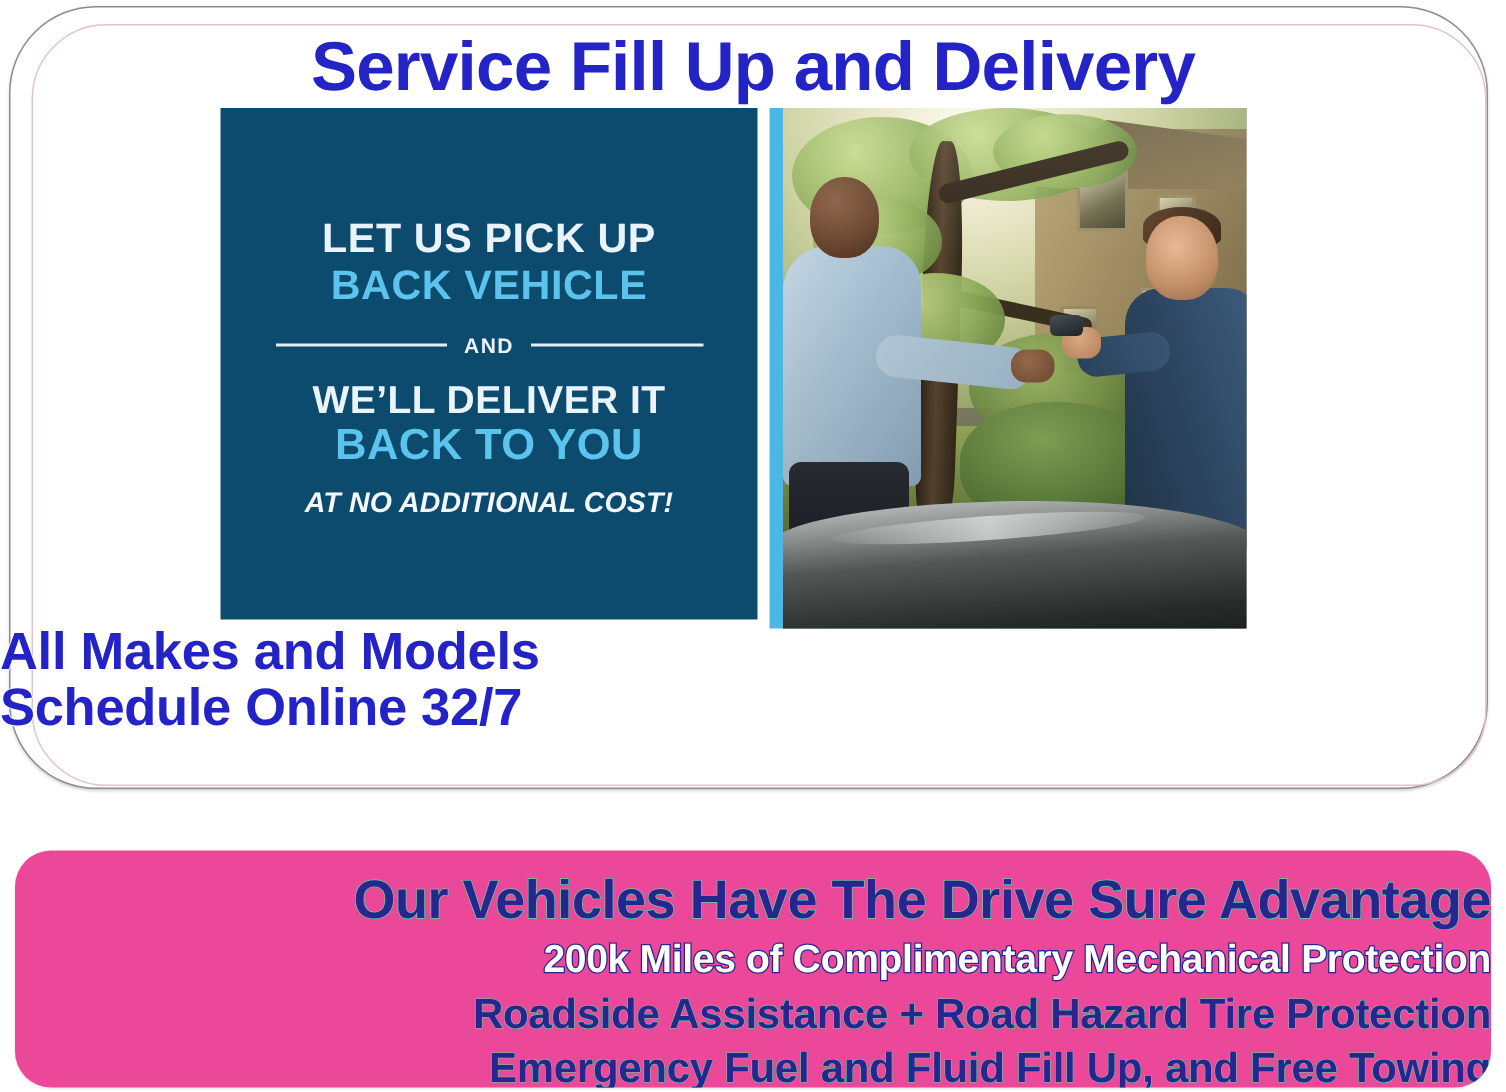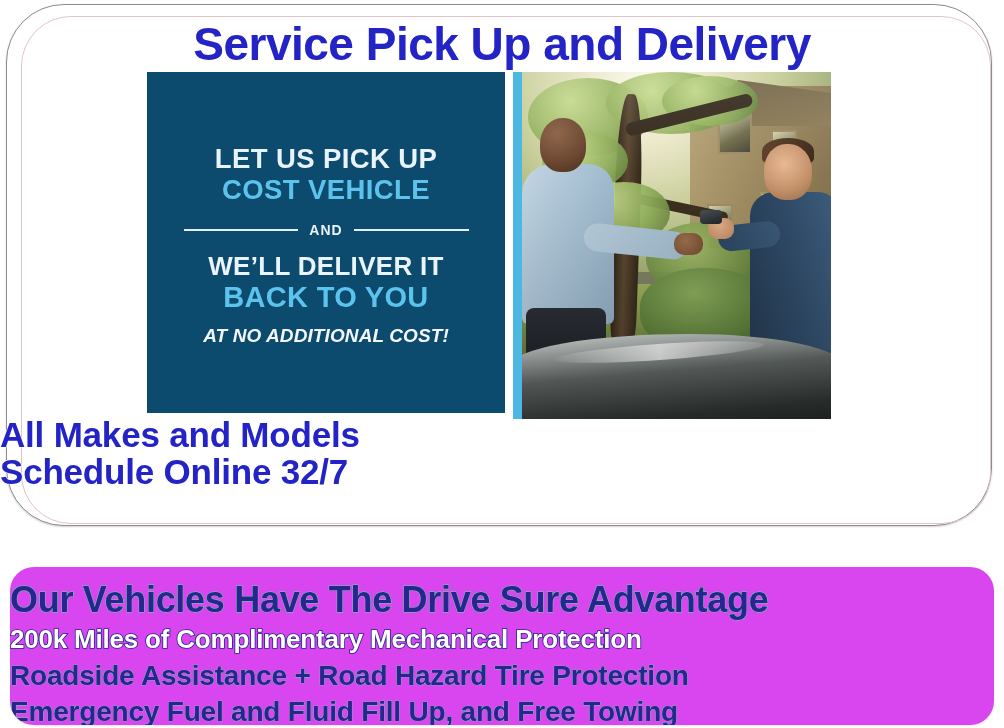--- a/index.html
+++ b/index.html
@@ -332,24 +332,24 @@
     white-space: nowrap;
   }
 
   
   .green-panel {
     position: absolute;
     left: 10px;
     top: 567px;
     width: 984px;
     height: 158px;
-    background: #d946ef;
+    background: #ec4899;
     border-radius: 24px;
     box-shadow: 0 1px 2px rgba(0,0,0,0.10);
-    text-align: left;
+    text-align: right;
     overflow: hidden;
   }
   .green-title {
     margin-top: 14px;
     font-size: 36px;
     font-weight: bold;
     color: #26268e;
     -webkit-text-stroke: 0.9px #5cd8a0;
     paint-order: stroke fill;
     letter-spacing: -0.3px;
@@ -380,28 +380,28 @@
     white-space: nowrap;
   }
 </style>
 </head>
 <body>
 
 <div class="top-card">
   <div class="top-card-inner-ring"></div>
 </div>
 
-<div class="headline">Service Pick Up and Delivery</div>
+<div class="headline">Service Fill Up and Delivery</div>
 
 <div class="banner">
 
   <div class="navy-panel">
     <div class="navy-stack">
       <div class="l1">LET US PICK UP</div>
-      <div class="l2">COST VEHICLE</div>
+      <div class="l2">BACK VEHICLE</div>
       <div class="and-row">
         <div class="and-rule"></div>
         <div class="and-word">AND</div>
         <div class="and-rule"></div>
       </div>
       <div class="l3">WE’LL DELIVER IT</div>
       <div class="l4">BACK TO YOU</div>
       <div class="l5">AT NO ADDITIONAL COST!</div>
     </div>
   </div>

